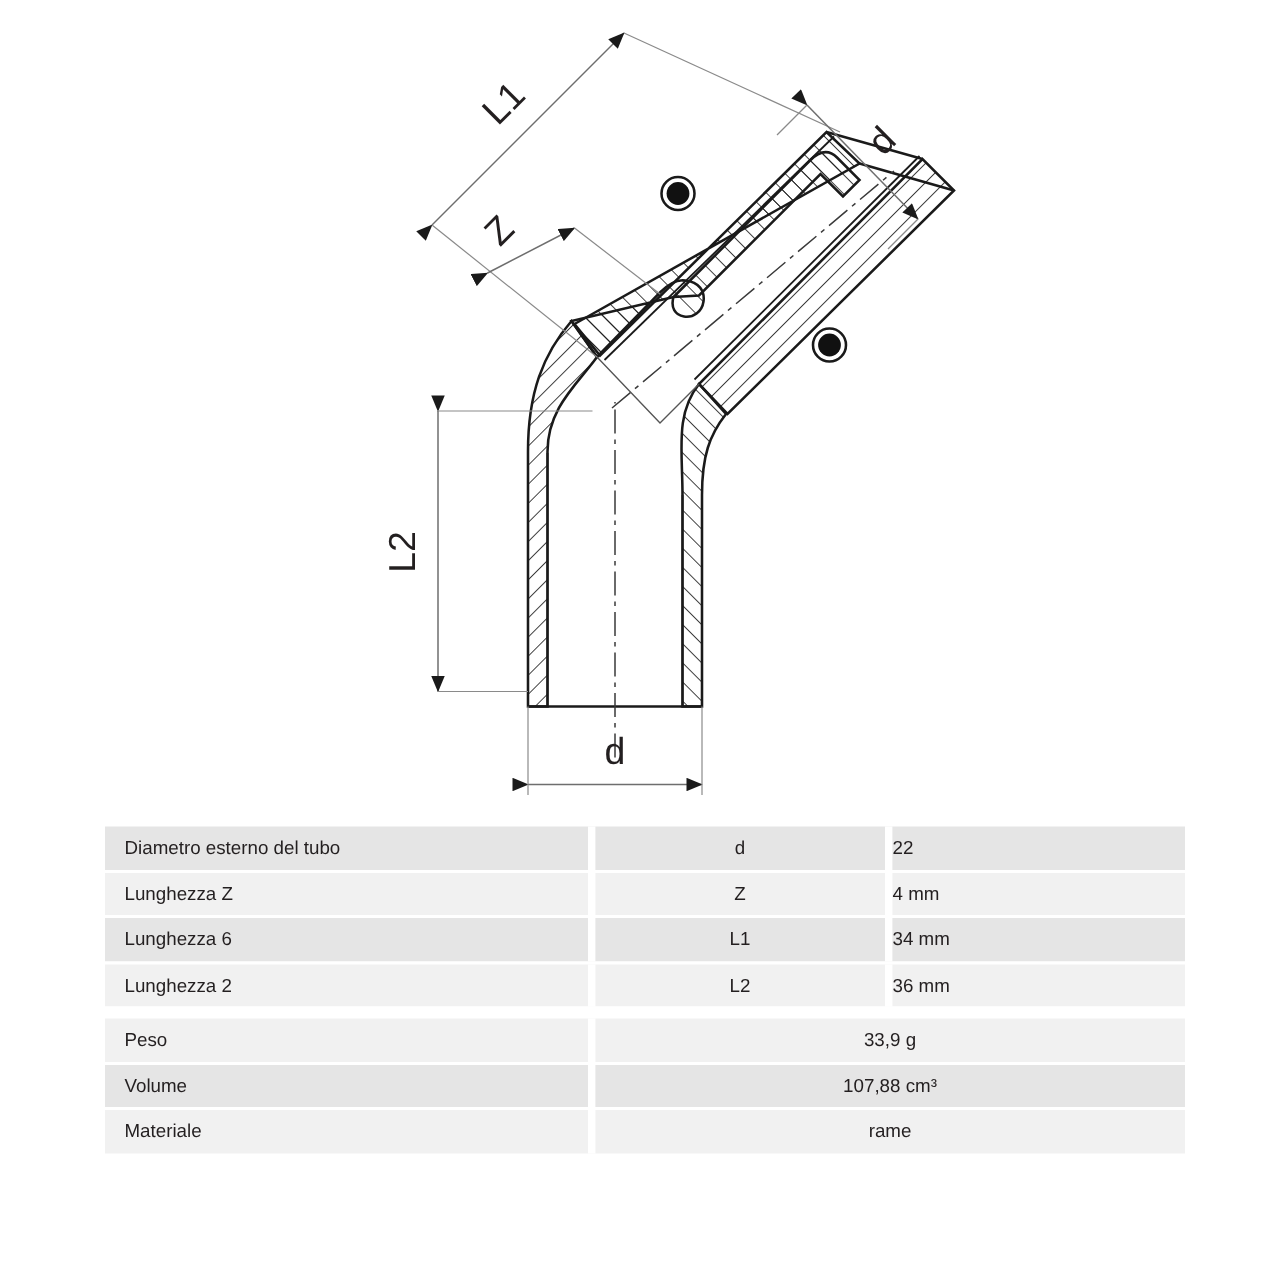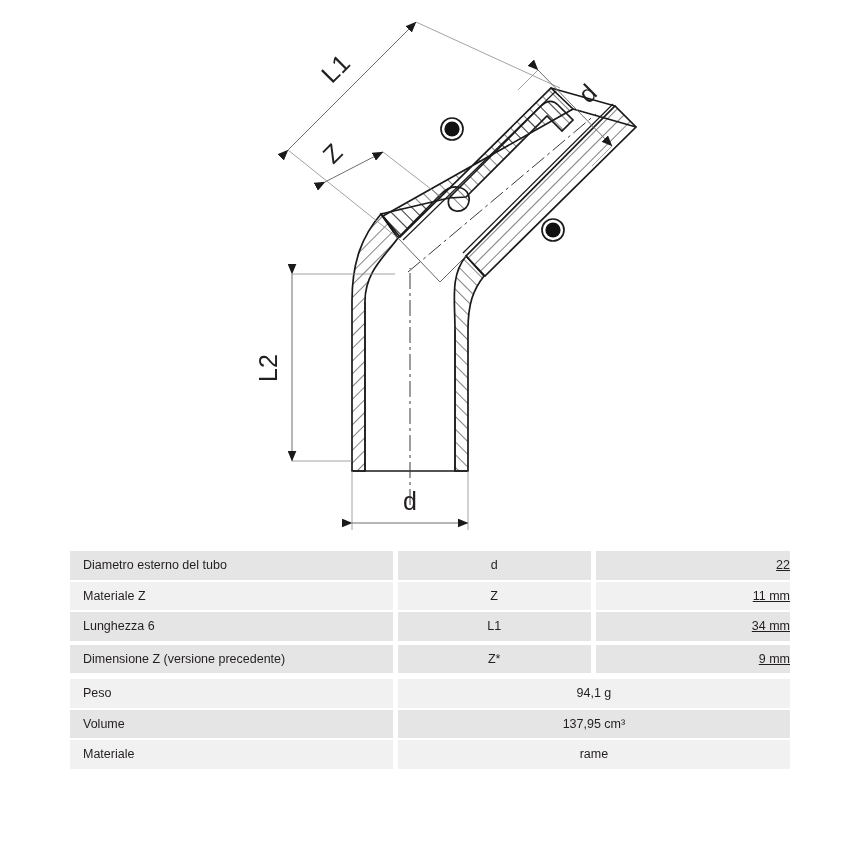--- a/index.html
+++ b/index.html
@@ -63,22 +63,21 @@
     text-align: left;
     border-right: 5px solid #ffffff;
   }
   #spec-table td.c-sym {
     width: 198px;
     text-align: center;
     border-right: 5px solid #ffffff;
   }
   #spec-table td.c-val {
     width: 199px;
-    text-align: right;
-    text-decoration: underline;
+    text-align: left;
   }
   #spec-table td.c-merged {
     text-align: center;
   }
   #spec-table tr.row-spacer td {
     height: 2px;
     line-height: 2px;
     background: #ffffff;
   }
 </style>
@@ -211,62 +210,62 @@
     <tbody>
         <tr class="row-odd">
           <td class="c-label">Diametro esterno del tubo</td>
           <td class="c-sym">d</td>
           <td class="c-val">22</td>
         </tr>
         <tr class="row-spacer">
           <td colspan="3"></td>
         </tr>
         <tr class="row-even">
-          <td class="c-label">Materiale Z</td>
+          <td class="c-label">Lunghezza Z</td>
           <td class="c-sym">Z</td>
-          <td class="c-val">11 mm</td>
+          <td class="c-val">4 mm</td>
         </tr>
         <tr class="row-spacer">
           <td colspan="3"></td>
         </tr>
         <tr class="row-odd">
           <td class="c-label">Lunghezza 6</td>
           <td class="c-sym">L1</td>
           <td class="c-val">34 mm</td>
         </tr>
         <tr class="row-spacer">
           <td colspan="3"></td>
         </tr>
-        <tr class="row-spacer">
-          <td colspan="3"></td>
-        </tr>
-        <tr class="row-odd">
-          <td class="c-label">Dimensione Z (versione precedente)</td>
-          <td class="c-sym">Z*</td>
-          <td class="c-val">9 mm</td>
+        <tr class="row-even">
+          <td class="c-label">Lunghezza 2</td>
+          <td class="c-sym">L2</td>
+          <td class="c-val">36 mm</td>
+        </tr>
+        <tr class="row-spacer">
+          <td colspan="3"></td>
         </tr>
         <tr class="row-spacer">
           <td colspan="3"></td>
         </tr>
         <tr class="row-spacer">
           <td colspan="3"></td>
         </tr>
         <tr class="row-spacer">
           <td colspan="3"></td>
         </tr>
         <tr class="row-even">
           <td class="c-label">Peso</td>
-          <td class="c-merged" colspan="2">94,1 g</td>
+          <td class="c-merged" colspan="2">33,9 g</td>
         </tr>
         <tr class="row-spacer">
           <td colspan="3"></td>
         </tr>
         <tr class="row-odd">
           <td class="c-label">Volume</td>
-          <td class="c-merged" colspan="2">137,95 cm³</td>
+          <td class="c-merged" colspan="2">107,88 cm³</td>
         </tr>
         <tr class="row-spacer">
           <td colspan="3"></td>
         </tr>
         <tr class="row-even">
           <td class="c-label">Materiale</td>
           <td class="c-merged" colspan="2">rame</td>
         </tr>
       </tbody>
   </table>

